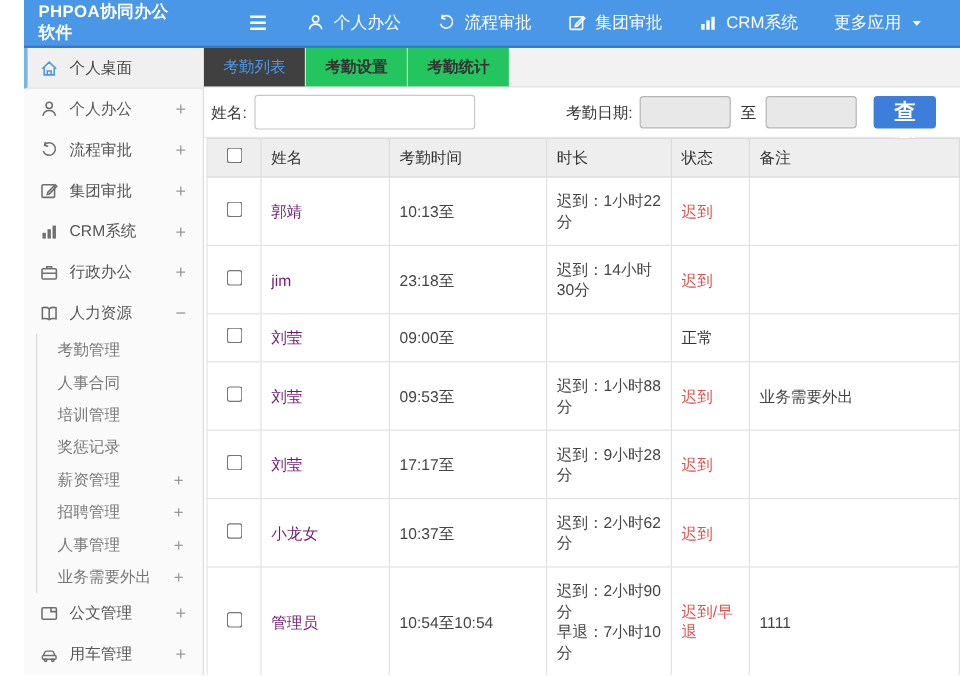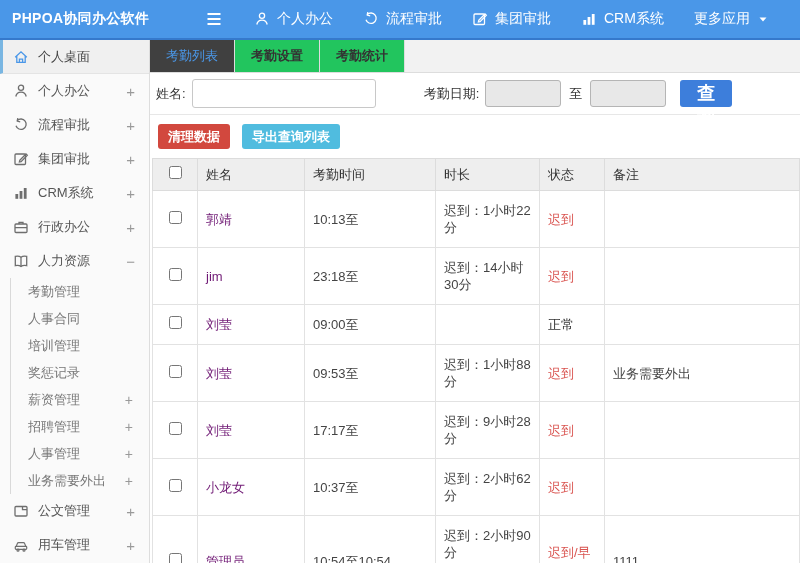--- a/index.html
+++ b/index.html
@@ -2,21 +2,21 @@
 <html><head>
 <meta charset="utf-8">
 <style>
   * { box-sizing: border-box; }
   html,body { margin:0; padding:0; }
   body {
     width:800px; height:563px; overflow:hidden;
     font-family:"Liberation Sans", sans-serif;
     font-size:13px; color:#333; background:#fff;
   }
-  .app { width:800px; height:563px; display:flex; flex-direction:column; }
+  .app { width:800px; height:563px; display:flex; flex-direction:column;padding-left:20px; }
 
   
   .topbar {
     height:40px; flex:0 0 40px; background:#4a97e8;
     border-bottom:2px solid #3579cc;
     display:flex; align-items:center; color:#fff;
   }
   .brand { width:150px; padding-left:12px; font-size:14px; font-weight:bold; letter-spacing:0.3px; }
   .hamburger { margin-left:56px; cursor:pointer; display:flex; align-items:center; }
   .top-menu { display:flex; align-items:center; margin-left:32px; }
@@ -61,21 +61,21 @@
     background:#22c55e; border-right:1px solid #ddd; font-weight:bold; color:#333; font-size:13px;
   }
   .tab:first-child { border-left:none; }
   .tab.active { background:#404040; color:#4a97e8; font-weight:normal; }
 
   .searchbar {
     height:42px; flex:0 0 42px; display:flex; align-items:center;
     padding:0 10px 0 6px; border-bottom:1px solid #e7e7e7; background:#fff;
   }
   .searchbar .lbl { font-weight:normal; color:#333; margin-right:6px; white-space:nowrap; }
-  .searchbar .lbl-date { margin-left:48px; }
+  .searchbar .lbl-date { margin-left:76px; }
   .name-input { width:184px; height:29px; border:1px solid #c8c8c8; border-radius:3px; padding:0 6px; font-size:13px; outline:none; }
   .date-input { width:76px; height:27px; border:1px solid #b5b5b5; border-radius:3px; background:#e8e8e8; padding:0 5px; font-size:13px; }
   .to-label { margin:0 8px; color:#333; }
   .query-btn {
     margin-left:14px; width:52px; height:27px; background:#3d7edb; color:#fff;
     border:none; border-radius:3px; font-weight:bold; font-size:18px; cursor:pointer;
     font-family:"Liberation Sans", sans-serif;
   }
 
   .actions { padding:9px 0 9px 8px; display:flex; gap:12px; background:#fff; }
@@ -269,24 +269,20 @@
       <div class="searchbar">
         <span class="lbl">姓名:</span>
         <input class="name-input" type="text" value="" style="">
         <span class="lbl lbl-date">考勤日期:</span>
         <input class="date-input" type="text" value="" style="">
         <span class="to-label">至</span>
         <input class="date-input" type="text" value="" style="">
         <button class="query-btn">查 询</button>
       </div>
 
-      <div class="actions">
-        <button class="btn btn-danger">清理数据</button>
-        <button class="btn btn-info">导出查询列表</button>
-      </div>
 
       <div class="grid-wrap">
         <table>
           <colgroup>
             <col style="width:45px">
               <col style="width:107px">
               <col style="width:131px">
             <col style="width:104px">
               <col style="width:65px">
               <col>

